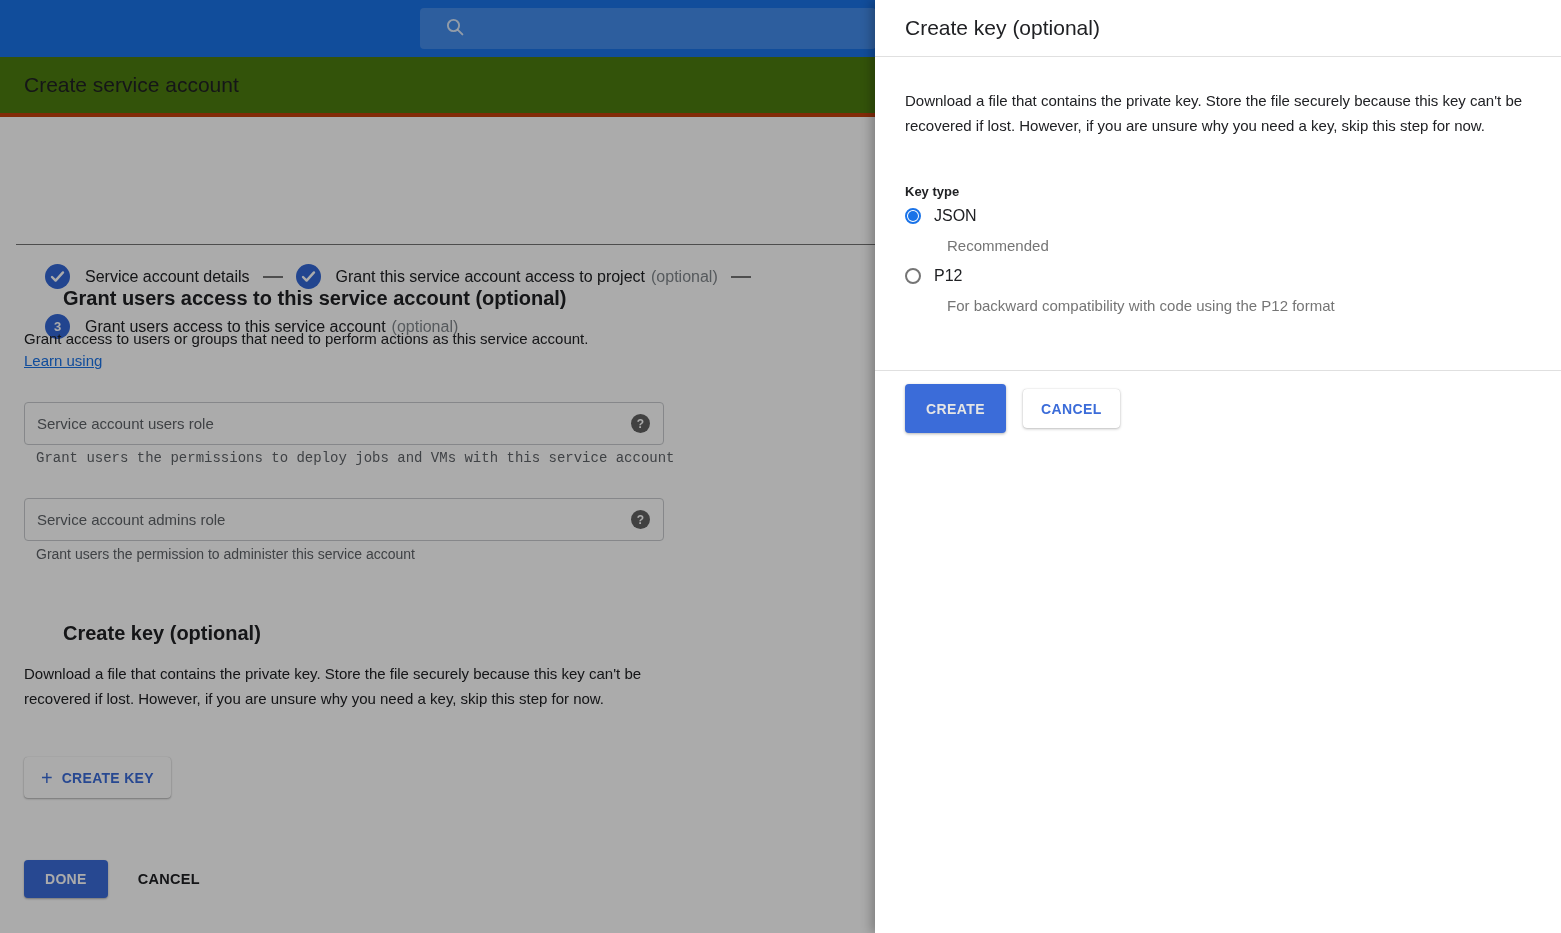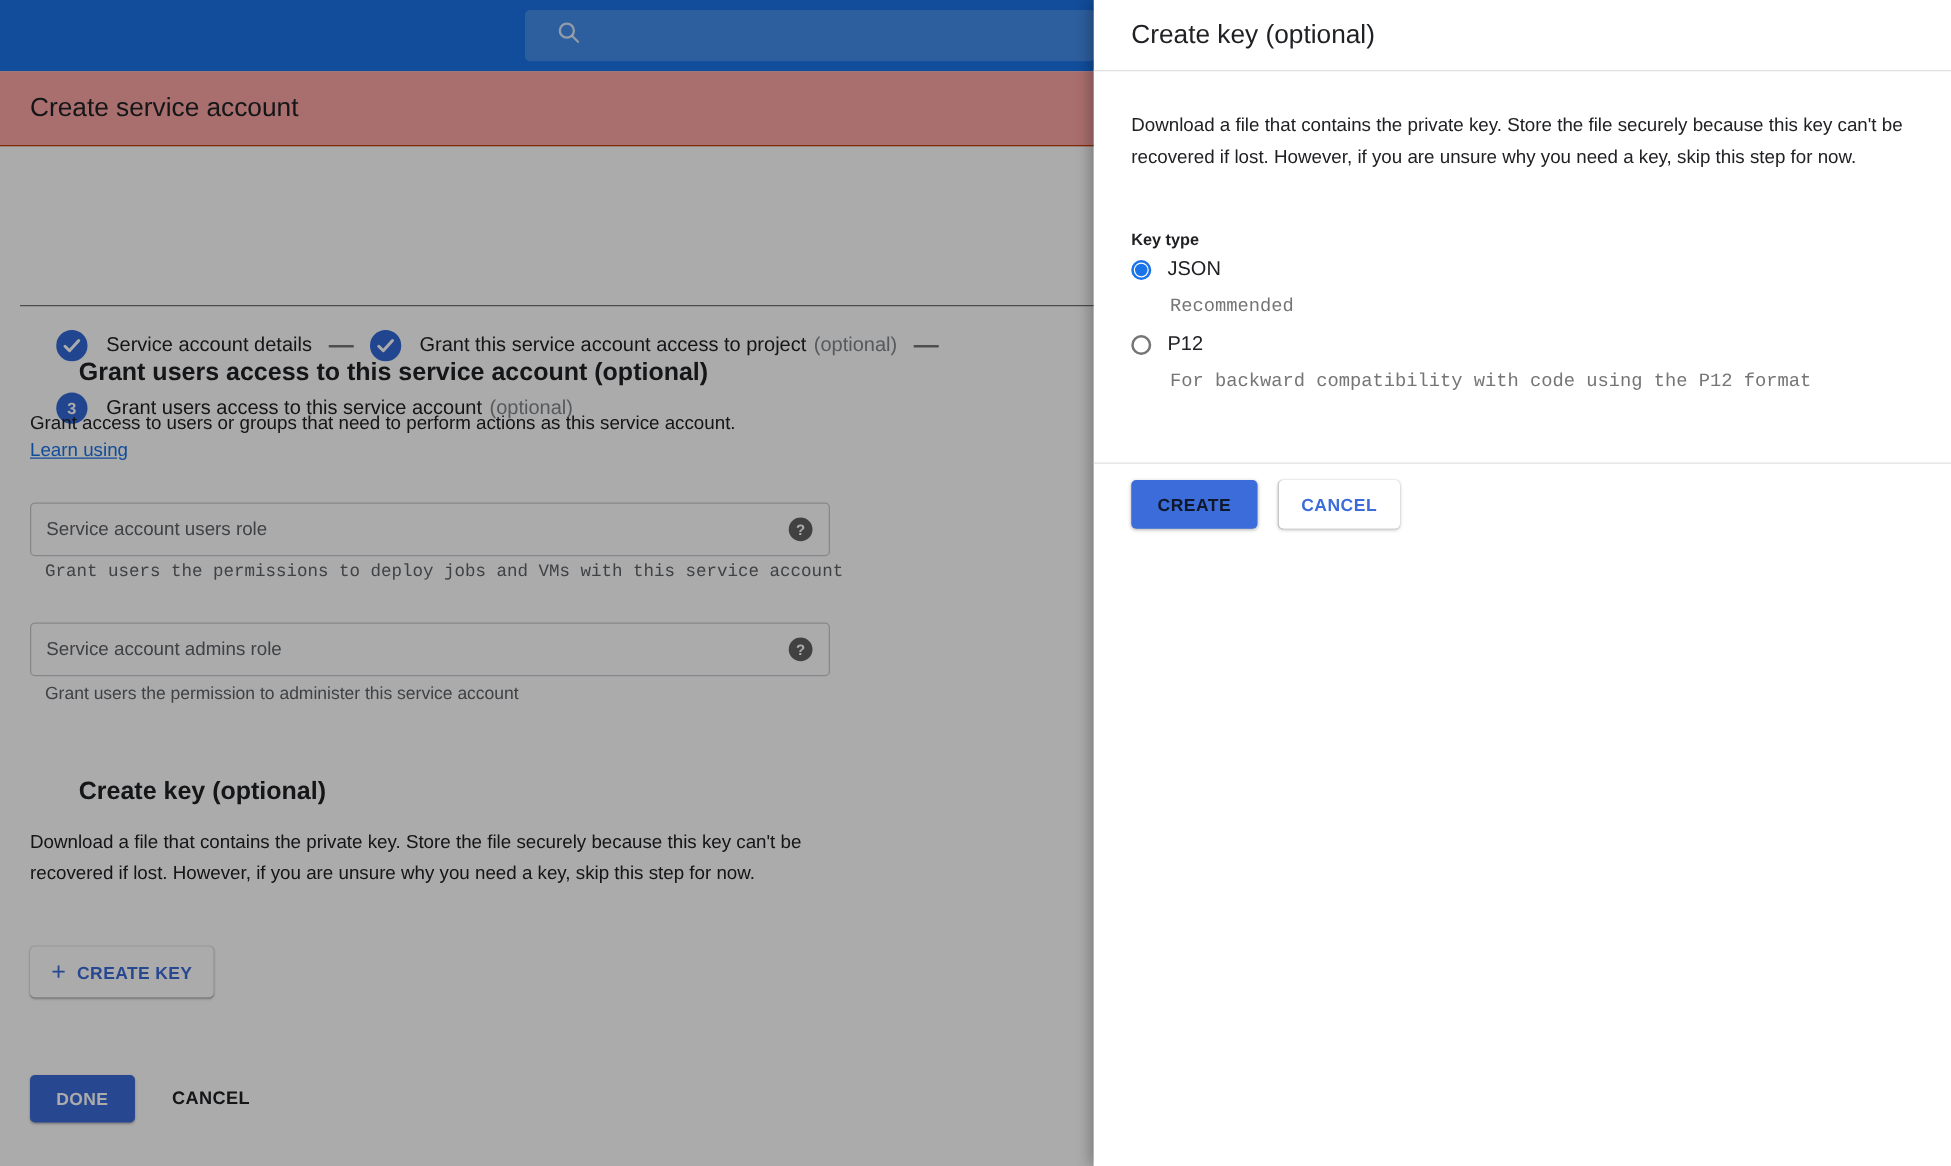--- a/index.html
+++ b/index.html
@@ -11,21 +11,21 @@
   
   .base { position:absolute; inset:0; background:#fff; }
 
   .topbar { position:absolute; left:0; top:0; width:100%; height:57px; background:#1a73e8; }
   .project-switcher { position:absolute; left:22px; top:0; height:57px; display:flex; align-items:center; gap:10px; cursor:pointer; }
   .project-icon svg { display:block; }
   .project-name { color:rgba(255,255,255,0.95); font-size:17px; }
   .caret-down { width:0; height:0; border-left:6px solid transparent; border-right:6px solid transparent; border-top:7px solid rgba(255,255,255,0.9); margin-left:6px; }
   .searchbox { position:absolute; left:420px; top:8px; width:456px; height:41px; background:rgba(255,255,255,0.18); border-radius:4px; display:flex; align-items:center; padding-left:24px; }
 
-  .page-header { position:absolute; left:0; top:57px; width:100%; height:60px; background:#fca5a5; border-bottom:1px solid #c2410c; display:flex; align-items:center; }
+  .page-header { position:absolute; left:0; top:57px; width:100%; height:60px; background:#4d7c0f; border-bottom:4px solid #c2410c; display:flex; align-items:center; }
   .page-title { font-size:21px; color:#202124; margin-left:24px; }
 
   .stepper { position:absolute; left:16px; top:118px; width:100%; height:127px; background:#fff; border-bottom:1px solid #737373; }
   .step-row { position:absolute; left:29px; display:flex; align-items:center; }
   .step-row.row1 { top:146px; }
   .step-row.row2 { top:196px; }
   .step-circle { width:25px; height:25px; border-radius:50%; background:#3367d6; display:flex; align-items:center; justify-content:center; flex:0 0 auto; }
   .step-circle .num { color:#fff; font-size:13px; font-weight:bold; }
   .step-label { font-size:16px; color:#202124; margin-left:15px; white-space:nowrap; }
   .step-optional { font-size:16px; color:#80868b; margin-left:6px; white-space:nowrap; }
@@ -66,25 +66,25 @@
   .panel-title { font-size:21px; color:#202124; margin-left:30px; }
   .panel-desc { position:absolute; left:30px; top:88px; width:632px; font-size:15px; color:#202124; line-height:25px; }
   .key-type-label { position:absolute; left:30px; top:184px; font-size:13px; font-weight:bold; color:#202124; }
   .radio-row { position:absolute; left:30px; display:flex; align-items:center; gap:13px; cursor:pointer;justify-content:flex-end; }
   .radio-json { top:207px; } .radio-p12 { top:267px; }
   .radio-outer { width:16px; height:16px; border-radius:50%; flex:0 0 auto; display:flex; align-items:center; justify-content:center; }
   .radio-outer.selected { border:2px solid #1a73e8; }
   .radio-outer.unselected { border:2px solid #757575; }
   .radio-dot { width:10px; height:10px; border-radius:50%; background:#1a73e8; }
   .radio-label { font-size:16px; color:#202124; }
-  .radio-desc { position:absolute; left:61px; font-size:15px; color:#757575; white-space:nowrap;font-family:Liberation Mono, monospace; }
+  .radio-desc { position:absolute; left:72px; font-size:15px; color:#757575; white-space:nowrap; }
   .desc-json { top:237px; } .desc-p12 { top:297px; }
   .panel-divider { position:absolute; left:0; top:370px; width:100%; height:1px; background:#e0e0e0; }
   .panel-actions { position:absolute; left:30px; top:384px; display:flex; align-items:center; gap:17px; }
-  .create-btn { height:39px; padding:0 21px; background:#3b6cd9; color:#0f172a; font-family:"Liberation Sans",sans-serif; font-size:14px; font-weight:bold; letter-spacing:0.4px; border:none; border-radius:4px; box-shadow:0 1px 3px rgba(0,0,0,0.3); cursor:pointer; }
+  .create-btn { height:49px; padding:0 21px; background:#3b6cd9; color:#e5e5e5; font-family:"Liberation Sans",sans-serif; font-size:14px; font-weight:bold; letter-spacing:0.4px; border:none; border-radius:4px; box-shadow:0 1px 3px rgba(0,0,0,0.3); cursor:pointer; }
   .cancel-btn { height:39px; padding:0 18px; background:#fff; color:#3b6cd9; font-family:"Liberation Sans",sans-serif; font-size:14px; font-weight:bold; letter-spacing:0.4px; border:none; border-radius:4px; box-shadow:0 1px 3px rgba(0,0,0,0.25), 0 0 1px rgba(0,0,0,0.2); cursor:pointer; }
 </style>
 </head>
 <body>
 
 <div class="stage">
 
   <div class="base">
 
     <div class="topbar">

